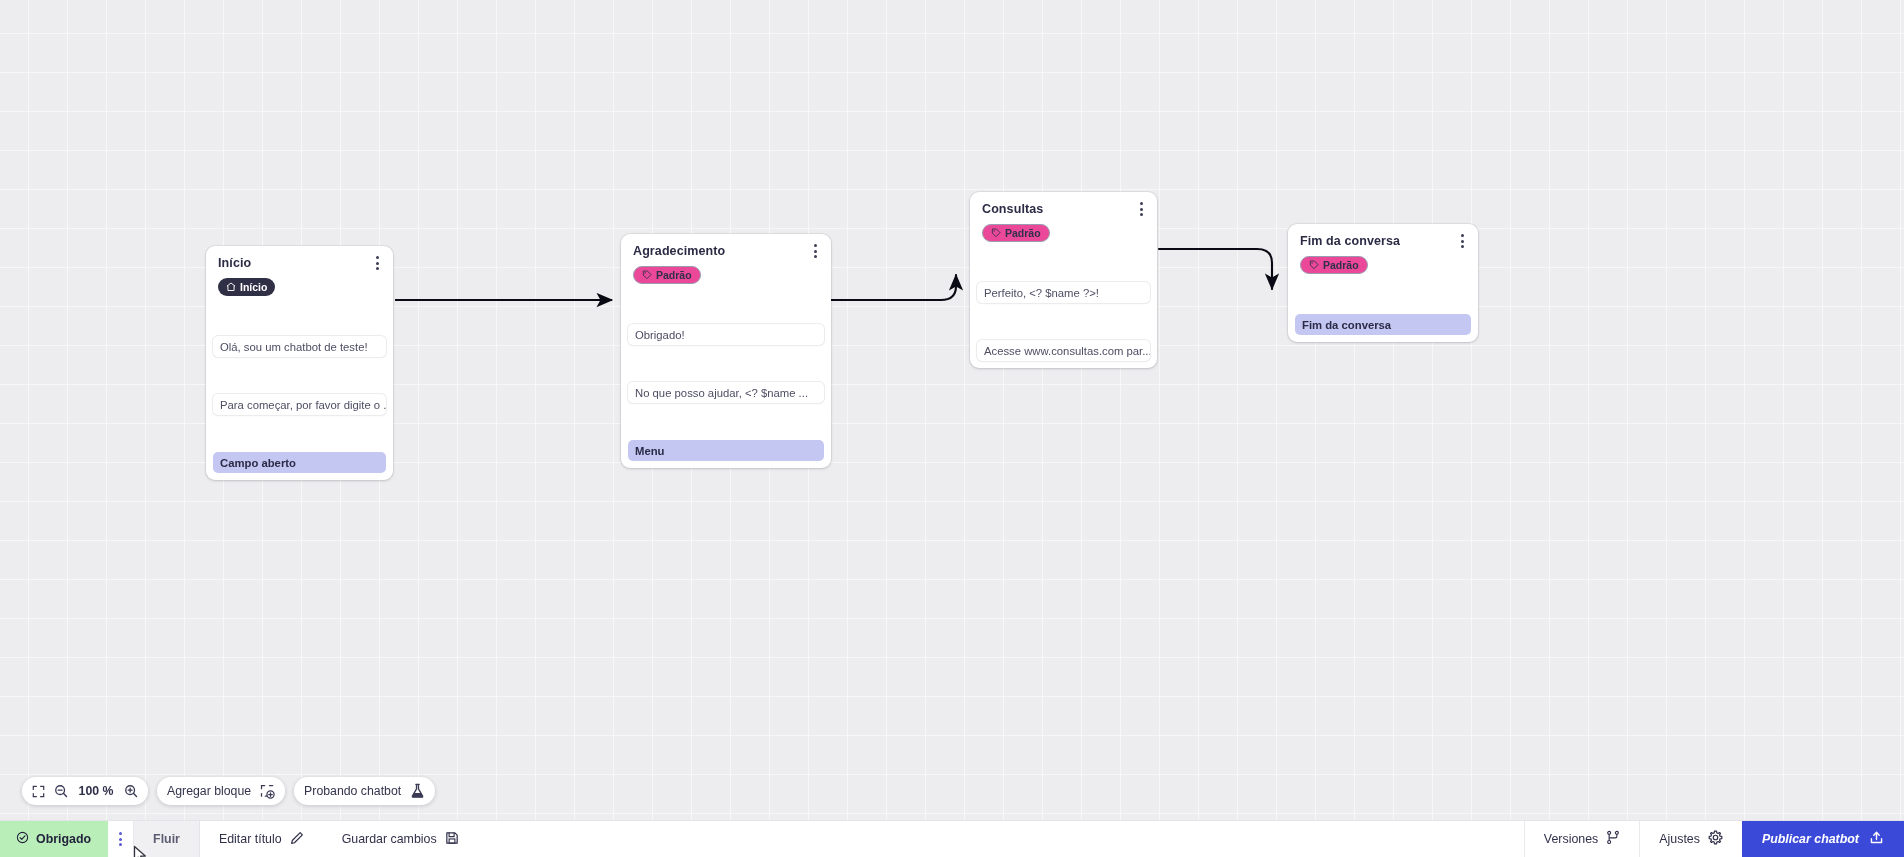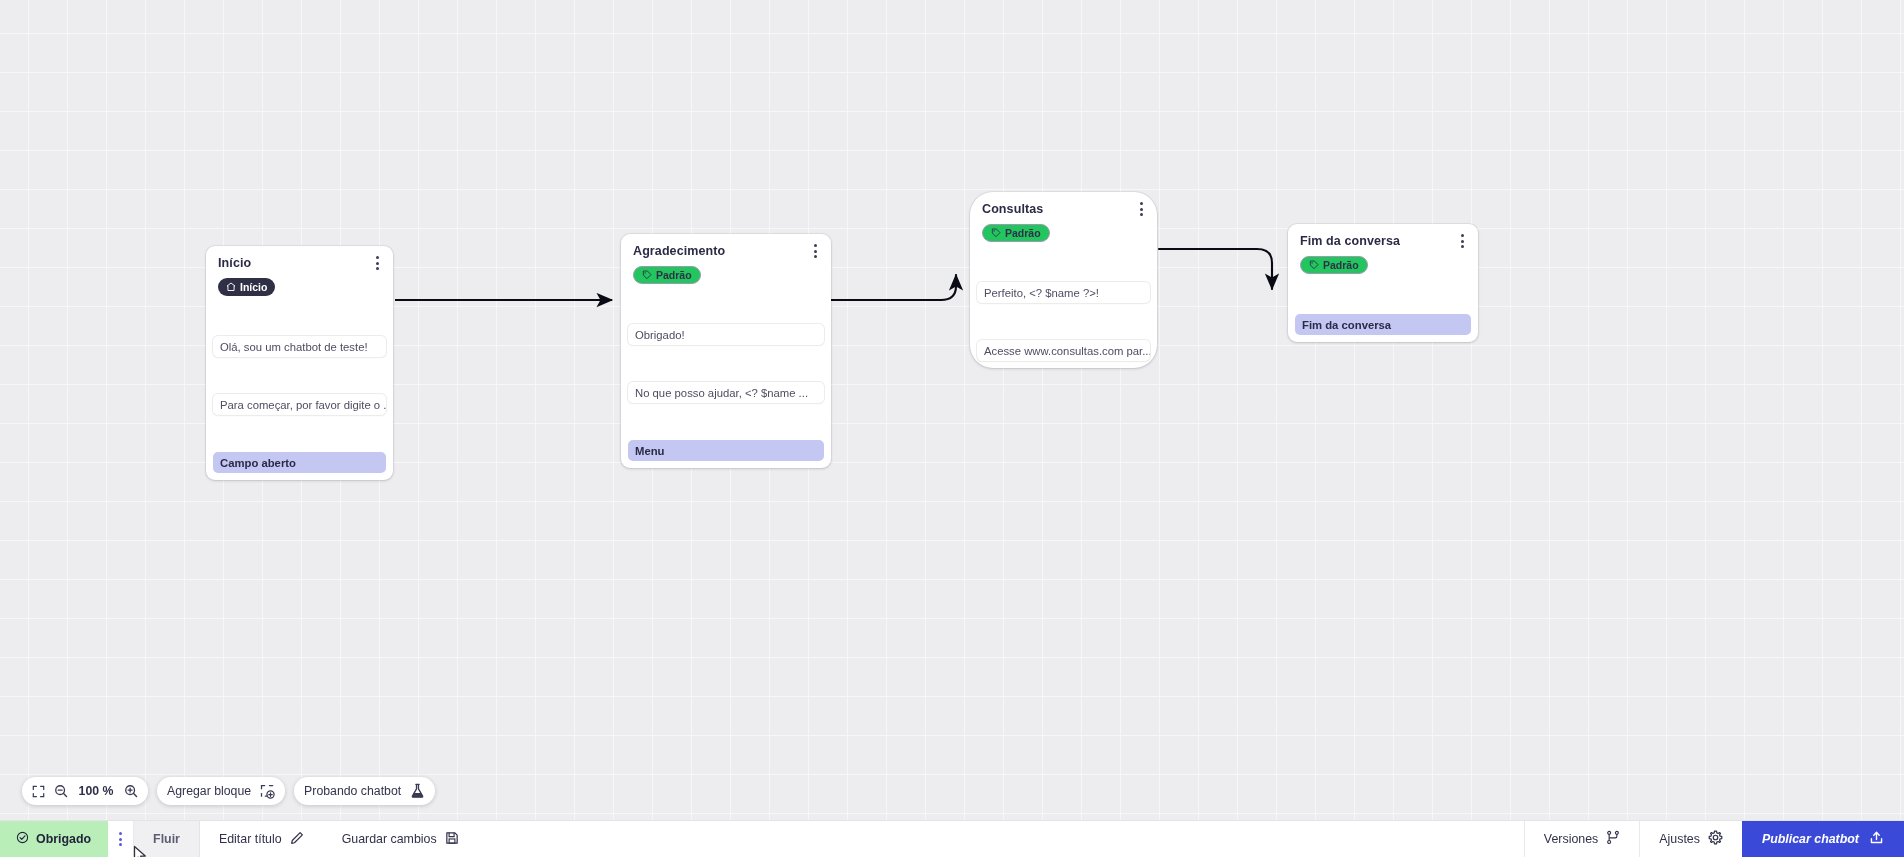--- a/index.html
+++ b/index.html
@@ -63,21 +63,21 @@
 
   .chip-row { padding: 7px 12px 8px 12px; }
   .chip {
     display: inline-flex; align-items: center; gap: 4px;
     height: 18px; padding: 0 8px;
     border-radius: 10px;
     font-size: 10.5px; font-weight: bold;
     line-height: 1;
   }
   .chip.dark { background: #2f2f46; color: #ffffff; }
-  .chip.outline { background: #22c55e; color: #30304a; border: 1px solid #9b9bb0; }
+  .chip.outline { background: #ec4899; color: #30304a; border: 1px solid #9b9bb0; }
   .chip svg { display: block; }
 
   .rows { padding: 0 7px; display: flex; flex-direction: column; gap: 5px; }
   .row {
     height: 21px;
     display: flex; align-items: center;
     padding: 0 7px;
     border-radius: 5px;
     font-size: 11.3px;
     color: #4d4d63;
@@ -90,21 +90,21 @@
   .row.accent {
     background: #c4c7f1;
     color: #2b2b48;
     font-weight: bold;
     box-shadow: none;
   }
 
   
   #node-inicio        { left: 206px; top: 246px; width: 187px; }
   #node-agradecimento { left: 621px; top: 234px; width: 210px; }
-  #node-consultas     { left: 970px; top: 192px; width: 187px; border-radius: 23px; }
+  #node-consultas     { left: 970px; top: 192px; width: 187px; }
   #node-fim           { left: 1288px; top: 224px; width: 190px; }
 
   
   #canvas-toolbar {
     position: absolute; left: 22px; top: 777px;
     display: flex; align-items: center; gap: 9px;
     z-index: 5;
   }
   .tool-group {
     display: flex; align-items: center;

